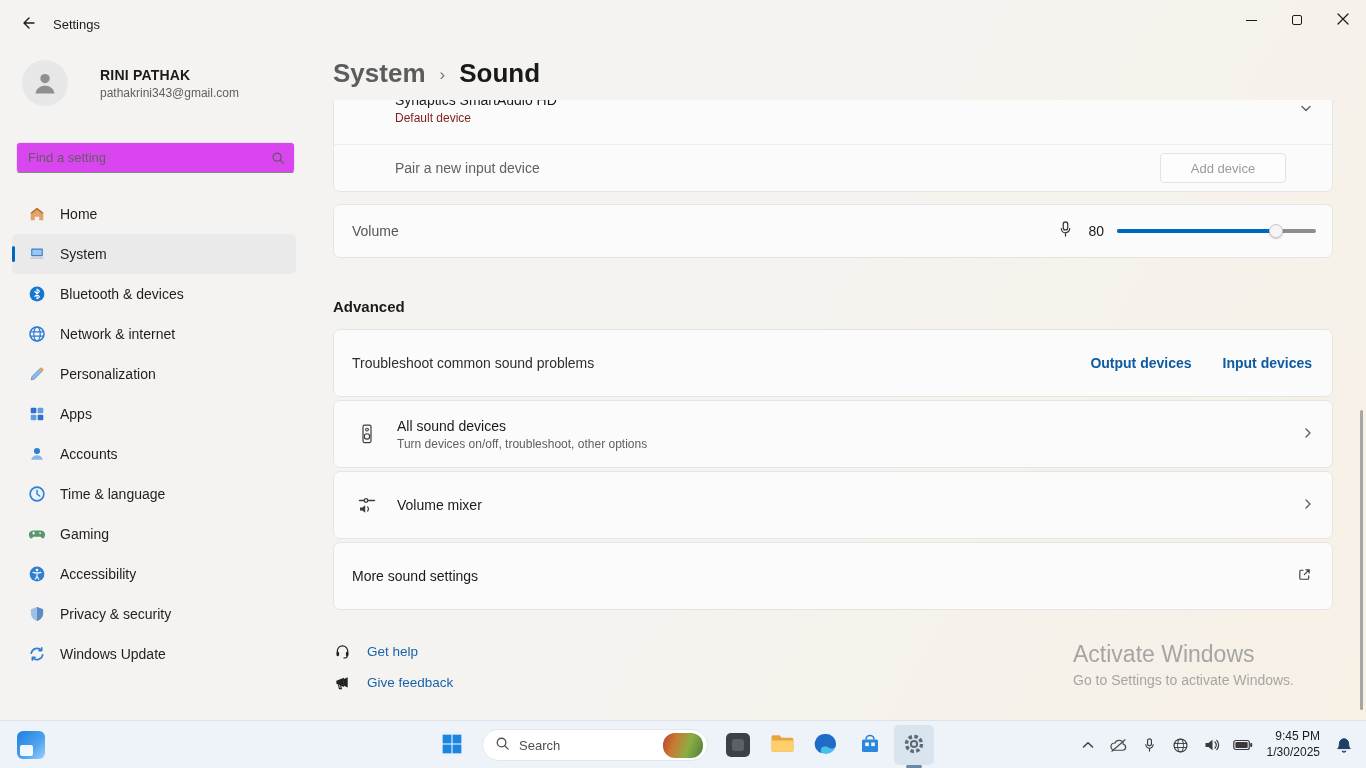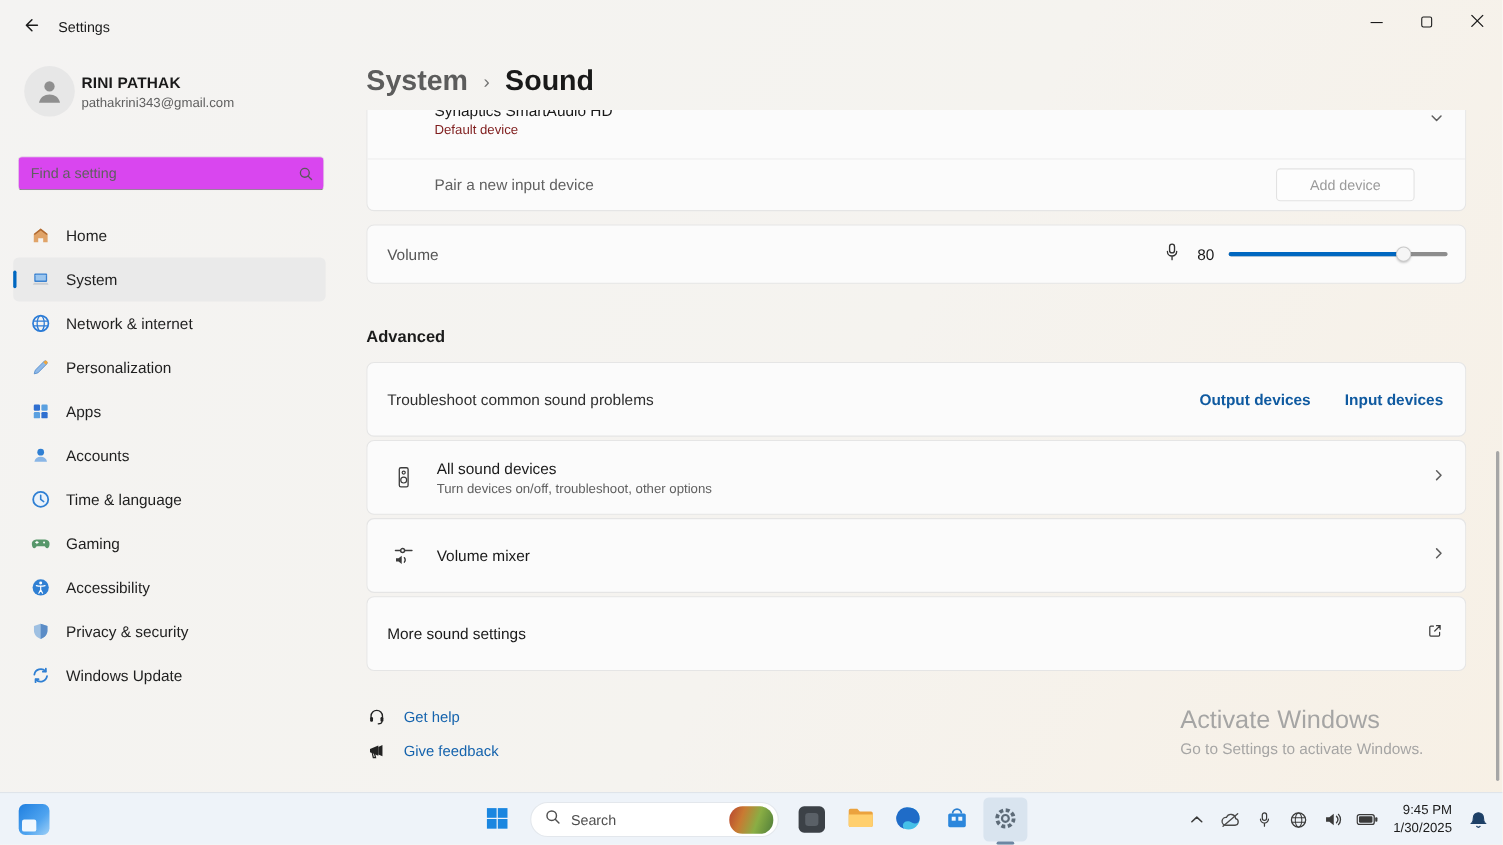--- a/index.html
+++ b/index.html
@@ -16,21 +16,21 @@
   .titlebar { position:absolute; left:0; top:0; right:0; height:48px; }
   .back-btn { position:absolute; left:12px; top:9px; width:34px; height:30px; background:transparent; border:none; border-radius:4px; display:flex; align-items:center; justify-content:center; }
   .tb-title { position:absolute; left:53px; top:17px; font-size:13px; color:#1b1b1b; }
   .win-controls { position:absolute; right:0; top:0; display:flex; }
   .win-btn { width:46px; height:40px; background:transparent; border:none; display:flex; align-items:center; justify-content:center; }
   .min-glyph { width:11px; height:1px; background:#1b1b1b; display:block; }
   .max-glyph { width:10px; height:10px; border:1px solid #1b1b1b; border-radius:2px; display:block; }
 
   
   .sidebar { position:absolute; left:0; top:48px; width:300px; bottom:48px; }
-  .profile { position:absolute; left:22px; top:12px; display:flex; align-items:center; gap:6px; width:260px; }
+  .profile { position:absolute; left:22px; top:12px; display:flex; align-items:center; gap:32px; width:260px; }
   .avatar { width:46px; height:46px; border-radius:50%; background:#e7e7e7; display:flex; align-items:center; justify-content:center; overflow:hidden; flex:none; }
   .p-name { font-size:14px; font-weight:700; color:#1a1a1a; letter-spacing:.2px; }
   .p-email { font-size:12px; color:#5f5f5f; margin-top:3px; }
   .sidebar-search { position:absolute; left:16px; top:94px; width:279px; height:31px; background:#d946ef; border:1px solid #e5e5e5; border-bottom:1px solid #848484; border-radius:4px; }
   .sidebar-search input { width:100%; height:100%; border:none; outline:none; background:transparent; font-size:13px; color:#1a1a1a; padding:0 30px 0 11px; font-family:inherit; }
   .sidebar-search input::placeholder { color:#5f5f5f; }
   .search-glyph { position:absolute; right:9px; top:8px; }
   .nav { position:absolute; left:0; right:0; top:146px; }
   .nav-item { height:40px; margin:0 4px 0 12px; border-radius:5px; display:flex; align-items:center; gap:14px; padding-left:15px; position:relative; font-size:14px; color:#1f1f1f; cursor:default; }
   .nav-item.active { background:#eaeaea; }
@@ -165,20 +165,29 @@
             <rect x="3.5" y="4" width="13" height="8.5" rx="1" fill="#3b82d0"></rect>
             <rect x="4.8" y="5.2" width="10.4" height="6" rx="0.5" fill="#9cc6ee"></rect>
             <path d="M2 15.5h16l-1.2-2H3.2z" fill="#c9cdd2"></path>
           </svg>
         </span>
       <span>System</span>
     </div>
     <div class="nav-item">
       <span class="nav-icon">
           <svg width="18" height="18" viewBox="0 0 20 20">
+            <circle cx="10" cy="10" r="8.2" fill="#1677d2"></circle>
+            <path d="M7.2 6.8l5.6 6.4-2.8 2.3V4.5l2.8 2.3-5.6 6.4" fill="none" stroke="#fff" stroke-width="1.2" stroke-linejoin="round"></path>
+          </svg>
+        </span>
+      <span>Bluetooth &amp; devices</span>
+    </div>
+    <div class="nav-item">
+      <span class="nav-icon">
+          <svg width="18" height="18" viewBox="0 0 20 20">
             <circle cx="10" cy="10" r="7.8" fill="none" stroke="#2b7bd6" stroke-width="1.7"></circle>
             <ellipse cx="10" cy="10" rx="3.6" ry="7.8" fill="none" stroke="#2b7bd6" stroke-width="1.3"></ellipse>
             <path d="M2.5 7.6h15M2.5 12.4h15" stroke="#2b7bd6" stroke-width="1.3" fill="none"></path>
           </svg>
         </span>
       <span>Network &amp; internet</span>
     </div>
     <div class="nav-item">
       <span class="nav-icon">
           <svg width="18" height="18" viewBox="0 0 20 20">

